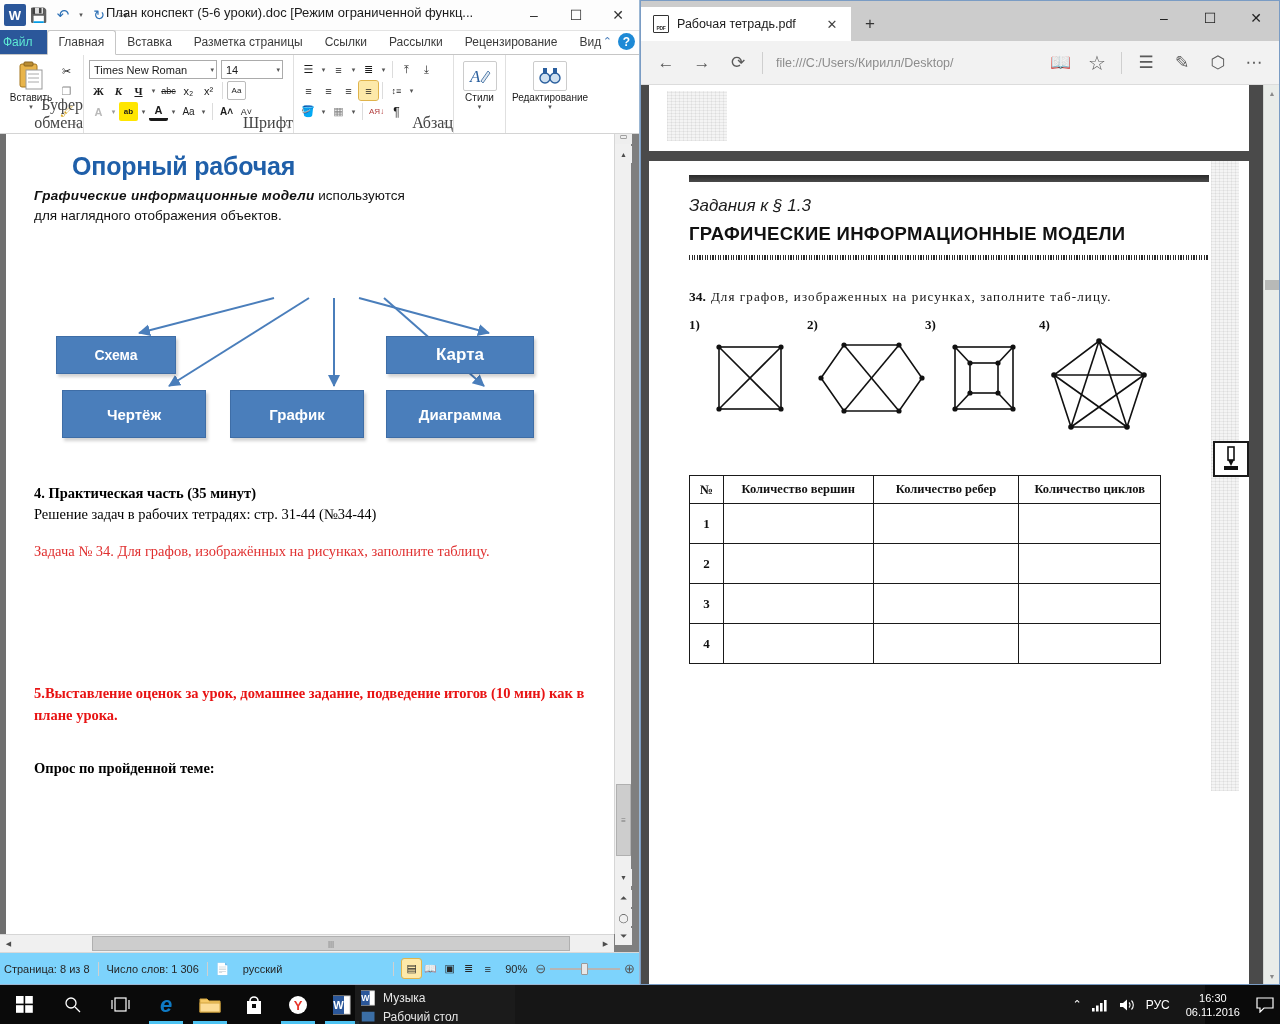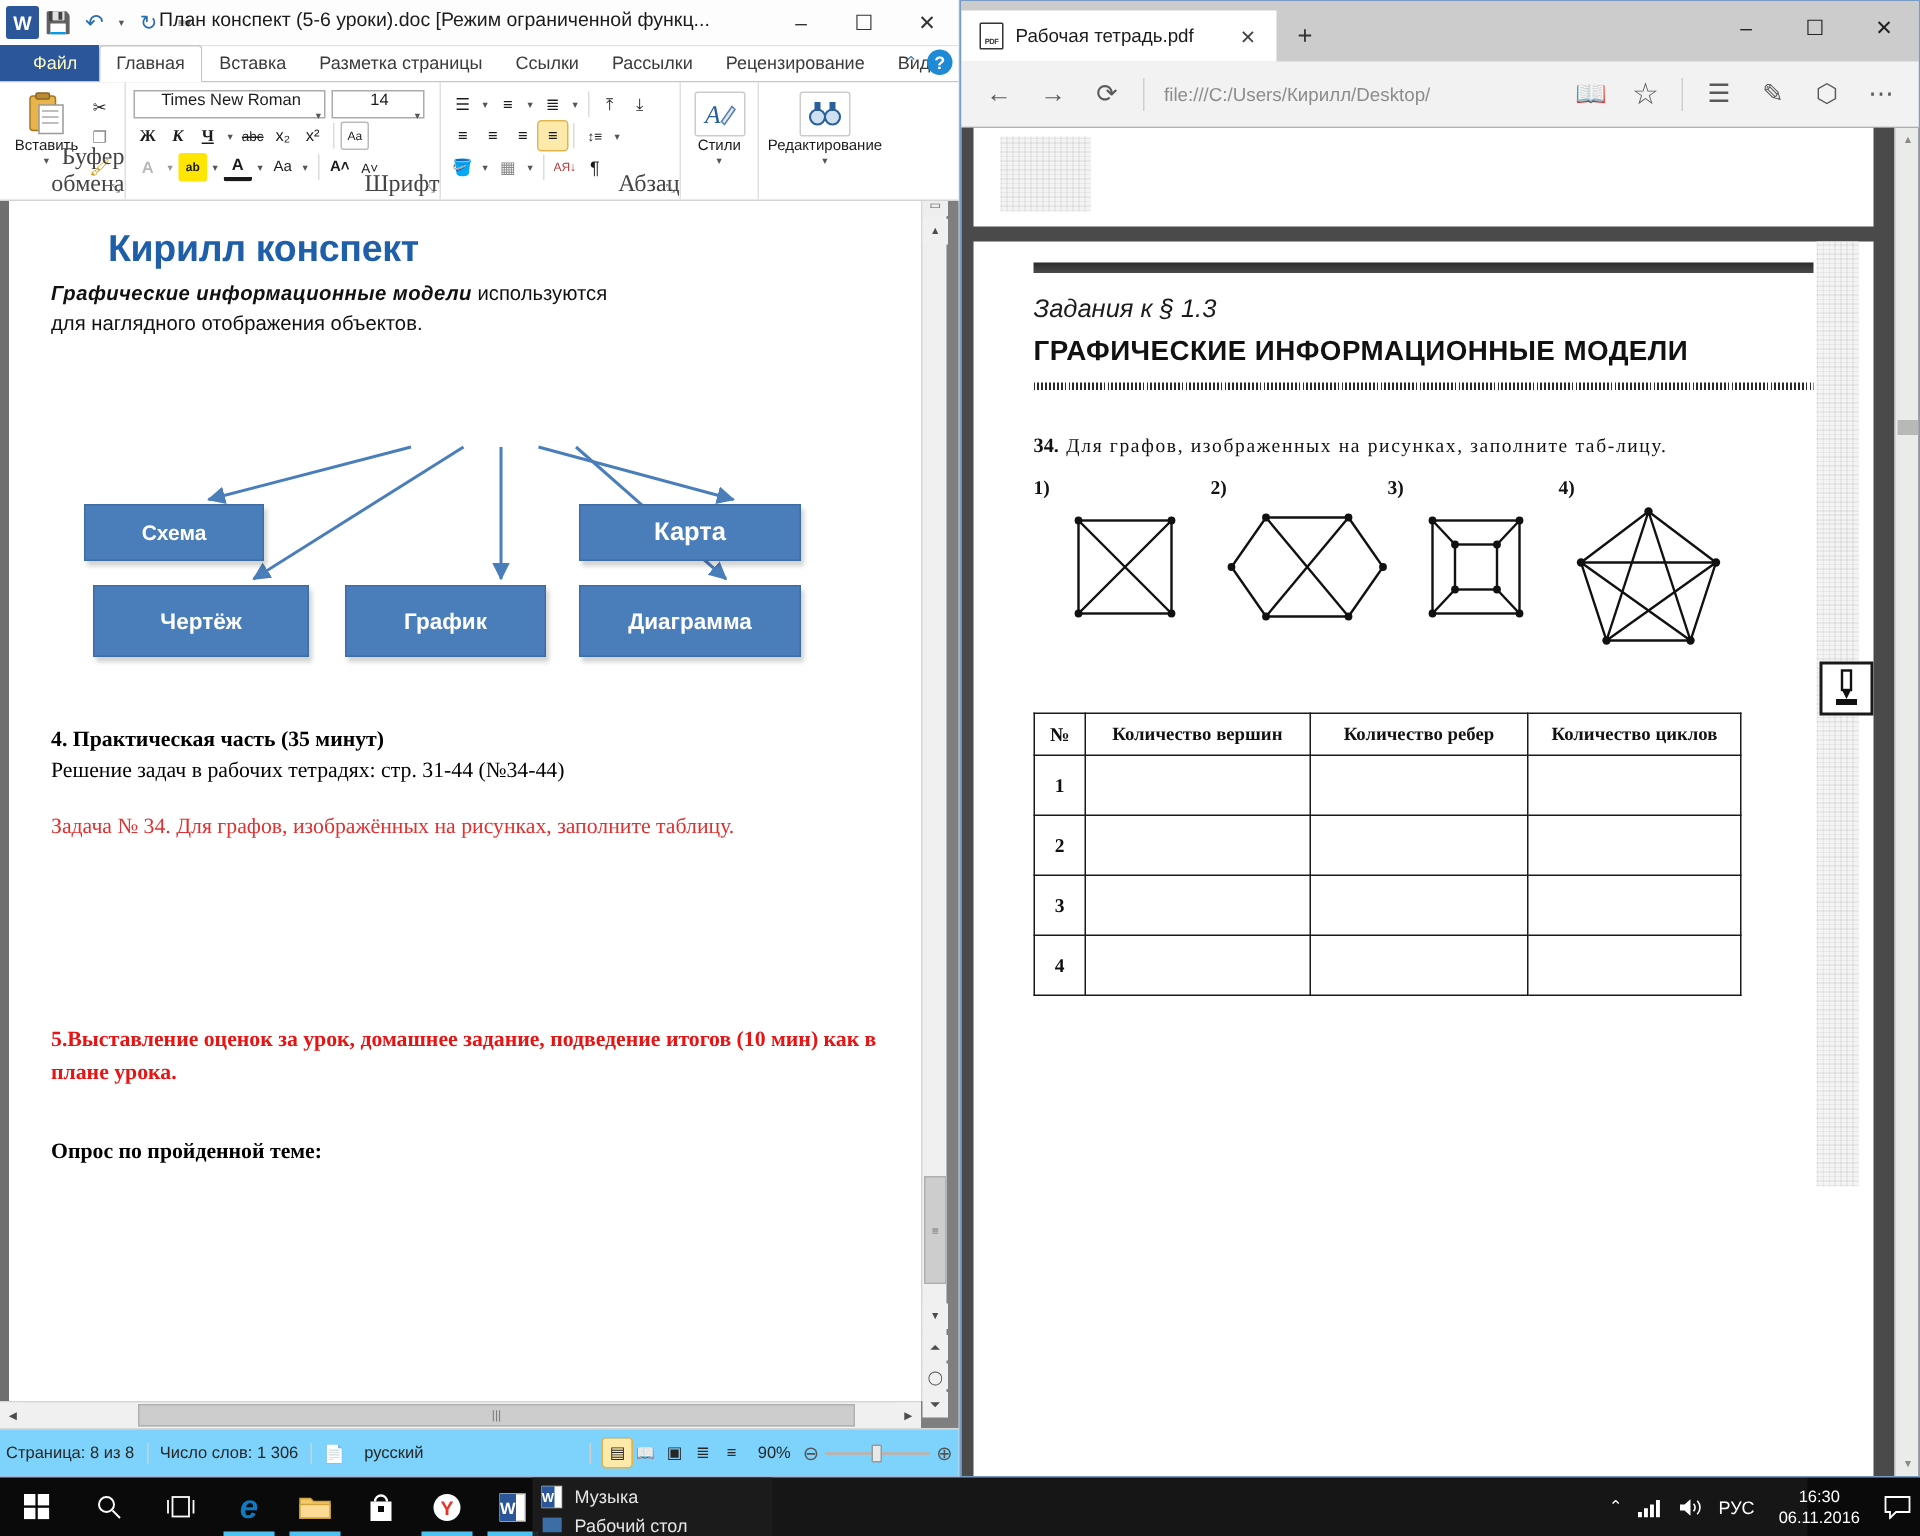--- a/index.html
+++ b/index.html
@@ -27,41 +27,41 @@
   .qicon{ width:22px;height:22px; display:flex;align-items:center;justify-content:center; border-radius:2px;}
   .wlogo{ width:22px;height:22px; background:#2b579a; color:#fff; font-weight:bold; font-size:13px;
           display:flex;align-items:center;justify-content:center; border-radius:2px;}
   .w-title{ position:absolute; left:106px; top:5px; font-size:13px; color:#1b1b1b; white-space:nowrap;}
   .w-wbtns{ position:absolute; right:0; top:0; display:flex; }
   .w-wbtn{ width:42px;height:30px; display:flex;align-items:center;justify-content:center; font-size:14px;color:#333;}
 
   .w-tabs{ height:24px; display:flex; align-items:flex-end; background:#fff; position:relative;
            border-bottom:1px solid #c6c6c6;}
   .w-tab{ padding:3px 11px 4px 11px; font-size:12px; color:#3b3b3b; line-height:16px; cursor:default;}
-  .w-tab.file{ background:#2b579a; color:#fef9c3; padding:4px 14px 4px 22px; }
+  .w-tab.file{ background:#2b579a; color:#5eead4; padding:4px 14px 4px 3px; }
   .w-tab.active{ background:#fff; border:1px solid #c6c6c6; border-bottom:1px solid #fff;
                  margin-bottom:-1px; border-radius:3px 3px 0 0;}
   .w-tabs-right{ position:absolute; right:4px; top:2px; display:flex; align-items:center; gap:6px;}
   .help-circ{ width:17px;height:17px;border-radius:50%;background:#1e8ad6;color:#fff;font-size:12px;
               display:flex;align-items:center;justify-content:center; font-weight:bold;}
 
   .w-ribbon{ height:79px; background:#fff; display:flex; border-bottom:1px solid #d4d4d4; position:relative;}
   .rgroup{ position:relative; padding:2px 5px 0 5px; border-right:1px solid #e0e0e0; display:flex; flex-direction:column;}
   .rgroup-label{ position:absolute; bottom:1px; left:0; width:100%; text-align:right; font-size:16px; color:#444;font-family:Liberation Serif, serif;}
   .rgroup-dlg{ position:absolute; bottom:2px; right:3px; font-size:8px; color:#777;}
   .rcontent{ display:flex; flex:1; padding-top:2px;}
   .btn-big{ display:flex; flex-direction:column; align-items:center; width:52px; padding-top:2px; }
   .btn-big .lbl{ font-size:10px; margin-top:1px; }
   .btn-big .caret{ font-size:7px; color:#555; }
   .icon-sq{ display:inline-flex; align-items:center; justify-content:center;}
   .mini{ width:19px;height:19px; display:inline-flex;align-items:center;justify-content:center;
          font-size:11px; border-radius:2px;}
   .row{ display:flex; align-items:center; gap:1px; }
   .fontbox{ border:1px solid #ababab; background:#fff; height:19px; display:flex; align-items:center;
-            padding:0 2px 0 4px; font-size:11px;flex-direction:column; }
+            padding:0 2px 0 4px; font-size:11px; }
   .fontbox .cv{ font-size:7px; color:#555; margin-left:6px;}
   .sep{ width:1px; height:17px; background:#dcdcdc; margin:0 3px;}
   .sel-hl{ background:#fde9a9; outline:1px solid #e0b44c; }
 
   
   .w-docwrap{ flex:1; background:#7f7f7f; position:relative; overflow:hidden; display:flex;}
   .w-page{ position:absolute; left:0; top:0; right:25px; bottom:18px; background:#fff;
            border-left:6px solid #6f6f6f; overflow:hidden;}
   .w-vscroll{ position:absolute; right:8px; top:0; bottom:18px; width:17px; background:#f0f0f0;
               border-left:1px solid #d6d6d6; }
@@ -340,21 +340,21 @@
           <span class="lbl">Редактирование</span>
           <span class="caret">▾</span>
         </div>
       </div>
     </div>
   </div>
 
   <div class="w-docwrap">
     <div class="w-page">
       <div class="doc-inner">
-        <div class="doc-h1">Кирилл конспект</div>
+        <div class="doc-h1">Опорный рабочая</div>
         <div class="doc-p1">
           <em>Графические  информационные  модели</em><span> используются</span><br>
           <span>для наглядного отображения объектов.</span>
         </div>
 
         <div class="diagram">
           <svg width="560" height="245" style="position:absolute;left:0;top:0">
             <defs>
               <marker id="ah" markerWidth="7" markerHeight="7" refX="5.5" refY="3" orient="auto">
                 <path d="M0,0 L6,3 L0,6 z" fill="#4a7ebb"></path>

